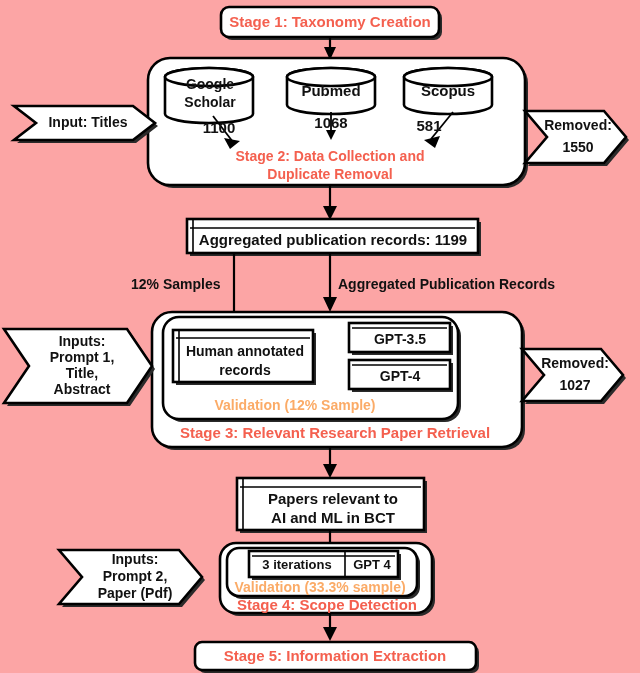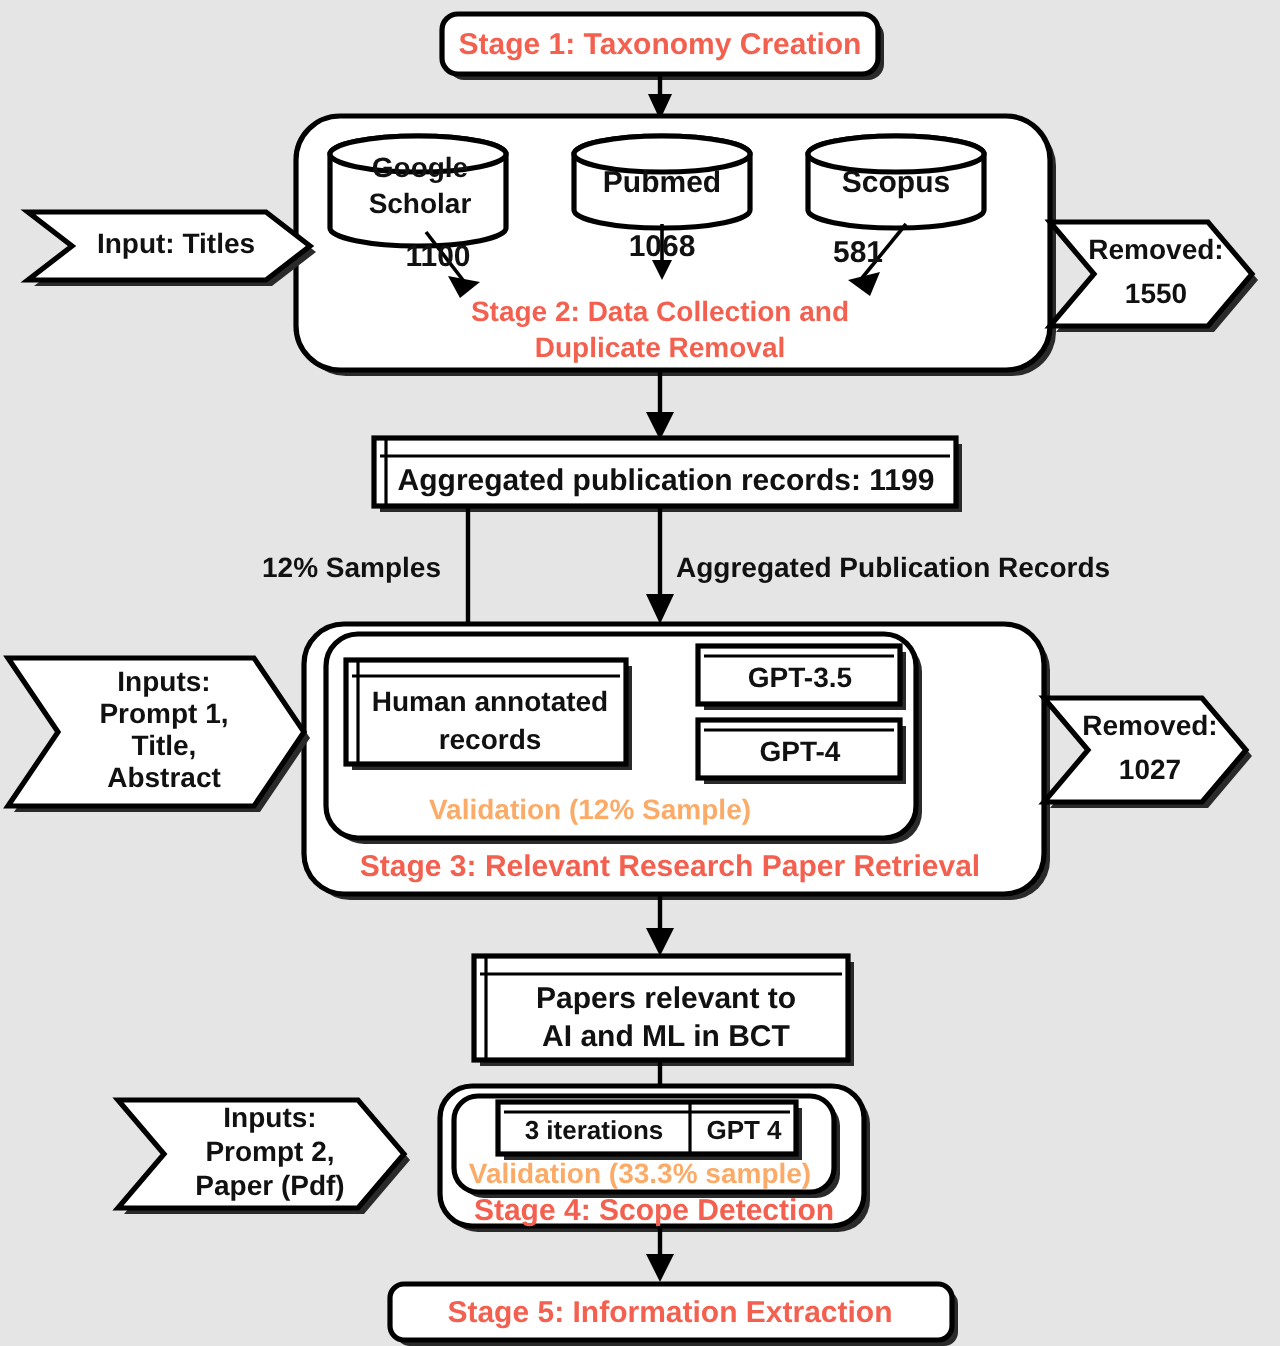--- a/index.html
+++ b/index.html
@@ -4,21 +4,21 @@
 <style>
   html, body {
     margin: 0;
     padding: 0;
     background: #ffffff;
   }
   #canvas {
     position: relative;
     width: 640px;
     height: 673px;
-    background: #e5e5e5;
+    background: #fca5a5;
     font-family: "Liberation Sans", sans-serif;
     overflow: hidden;
   }
   svg.layer {
     position: absolute;
     top: 0;
     left: 0;
     width: 640px;
     height: 673px;
   }

